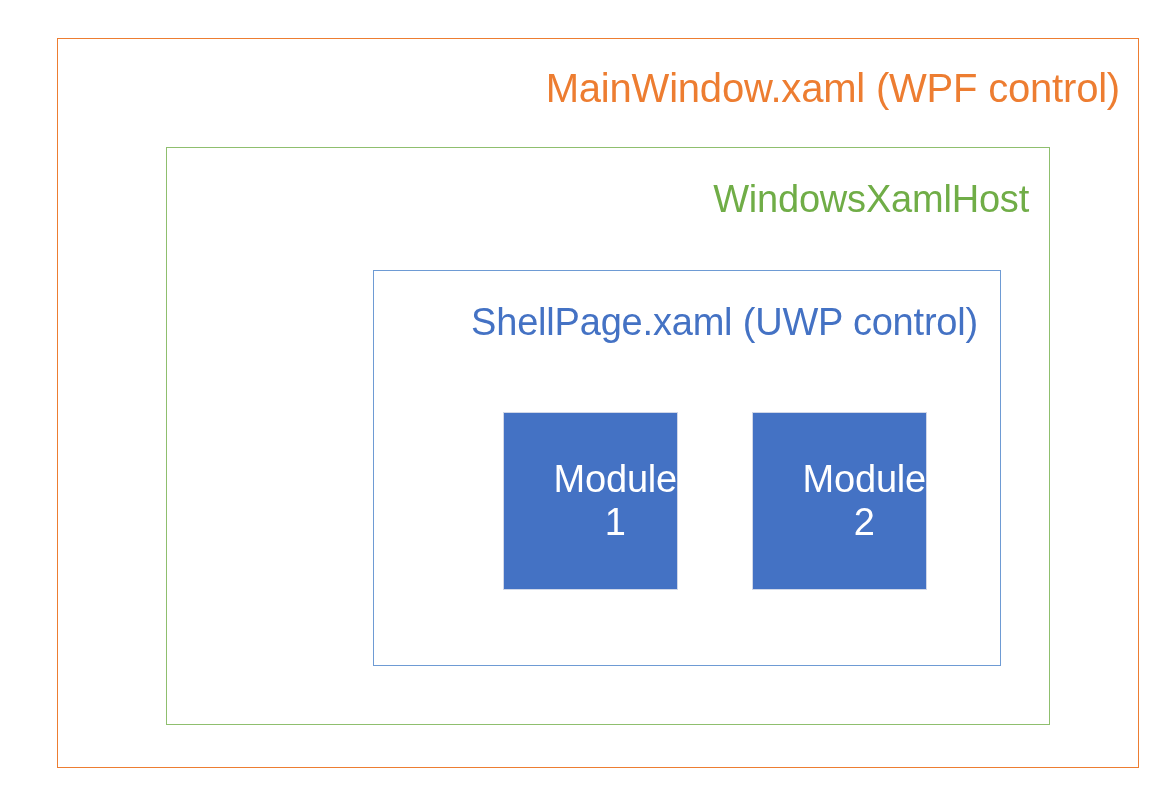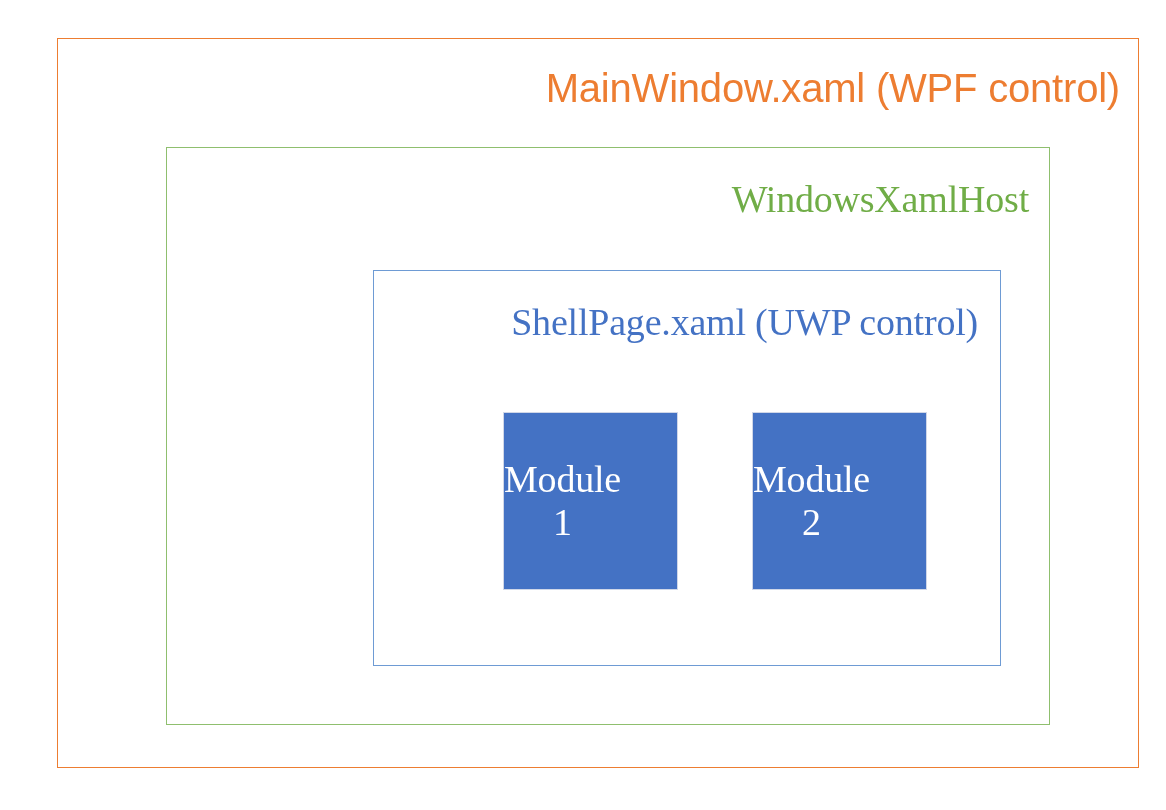--- a/index.html
+++ b/index.html
@@ -46,21 +46,20 @@
   
   .box-middle {
     position: absolute;
     left: 108px;
     top: 108px;
     width: 884px;
     height: 578px;
     border: 1px solid #8FBF6E;
     box-sizing: border-box;
     background: transparent;
-    font-family: Liberation Serif, serif;
   }
   .label-middle {
     position: absolute;
     right: 20px;
     top: 32px;
     font-size: 38px;
     line-height: 1.05;
     color: #70AD47;
     white-space: nowrap;
     text-align: right;
@@ -96,21 +95,21 @@
     width: 175px;
     height: 178px;
     background: #4472C4;
     border: 1px solid #D0D7E8;
     box-sizing: border-box;
     color: #ffffff;
     font-size: 38px;
     line-height: 1.12;
     display: flex;
     align-items: center;
-    justify-content: flex-start;
+    justify-content: flex-end;
     text-align: center;
   }
   .module-1 { left: 129px; top: 141px; }
   .module-2 { left: 378px; top: 141px; }
 
   .module-text {
     display: block;
     white-space: pre-line;
     letter-spacing: -0.2px;
   }

